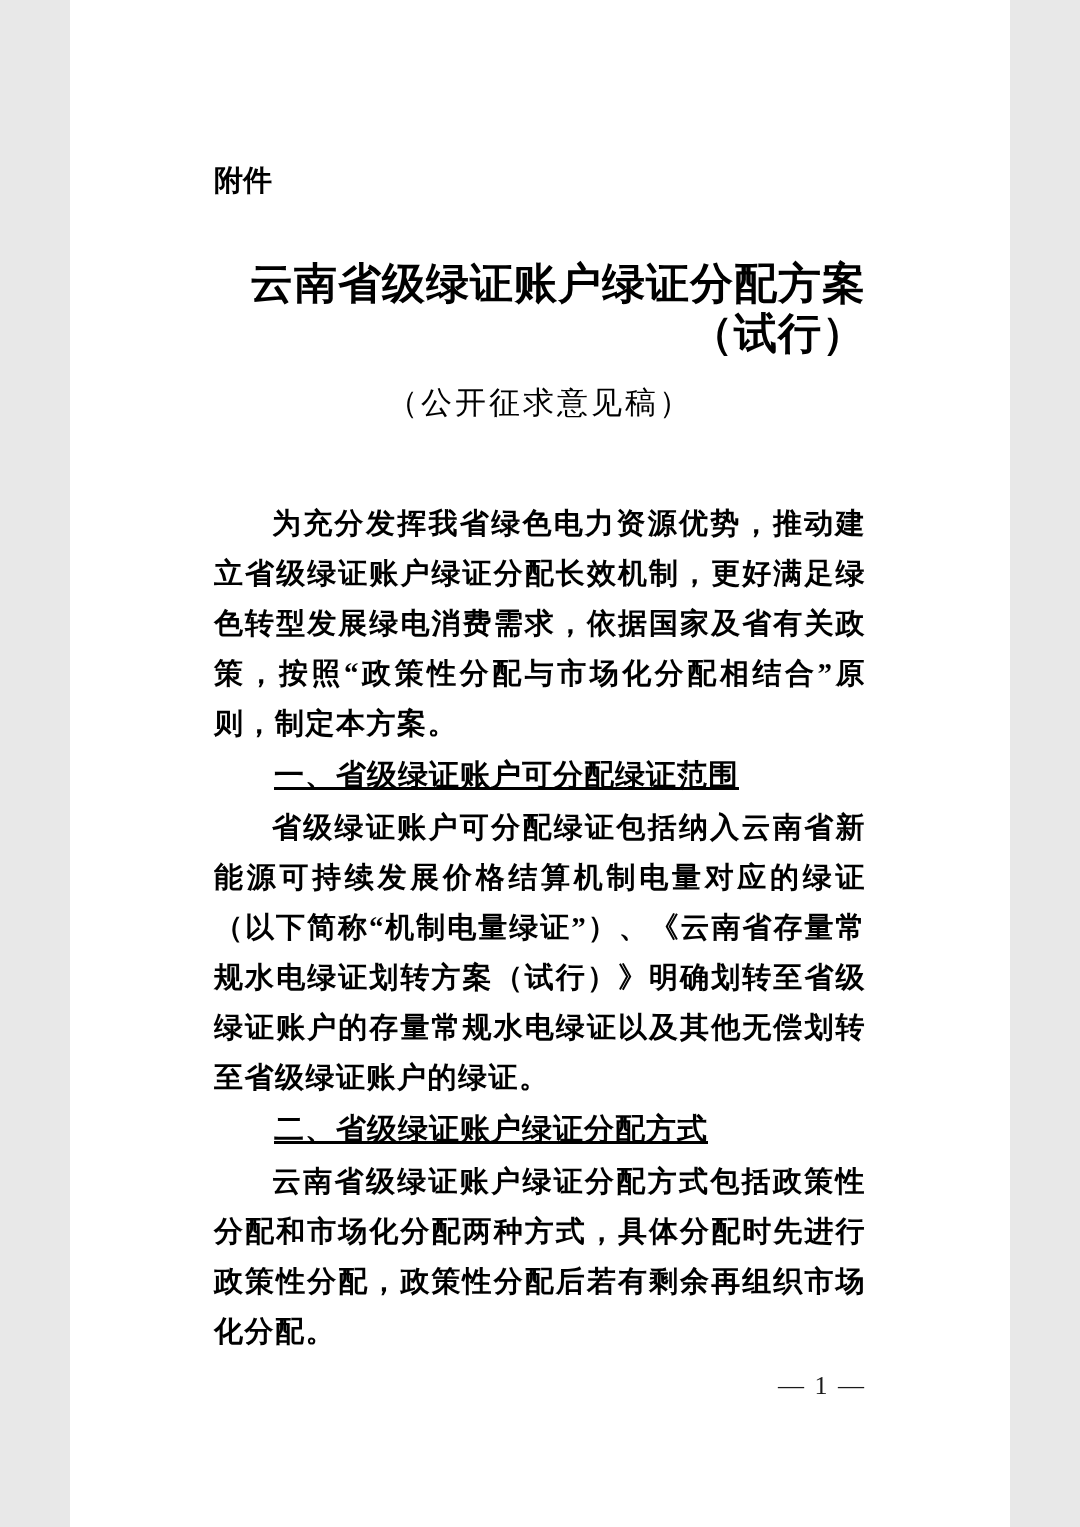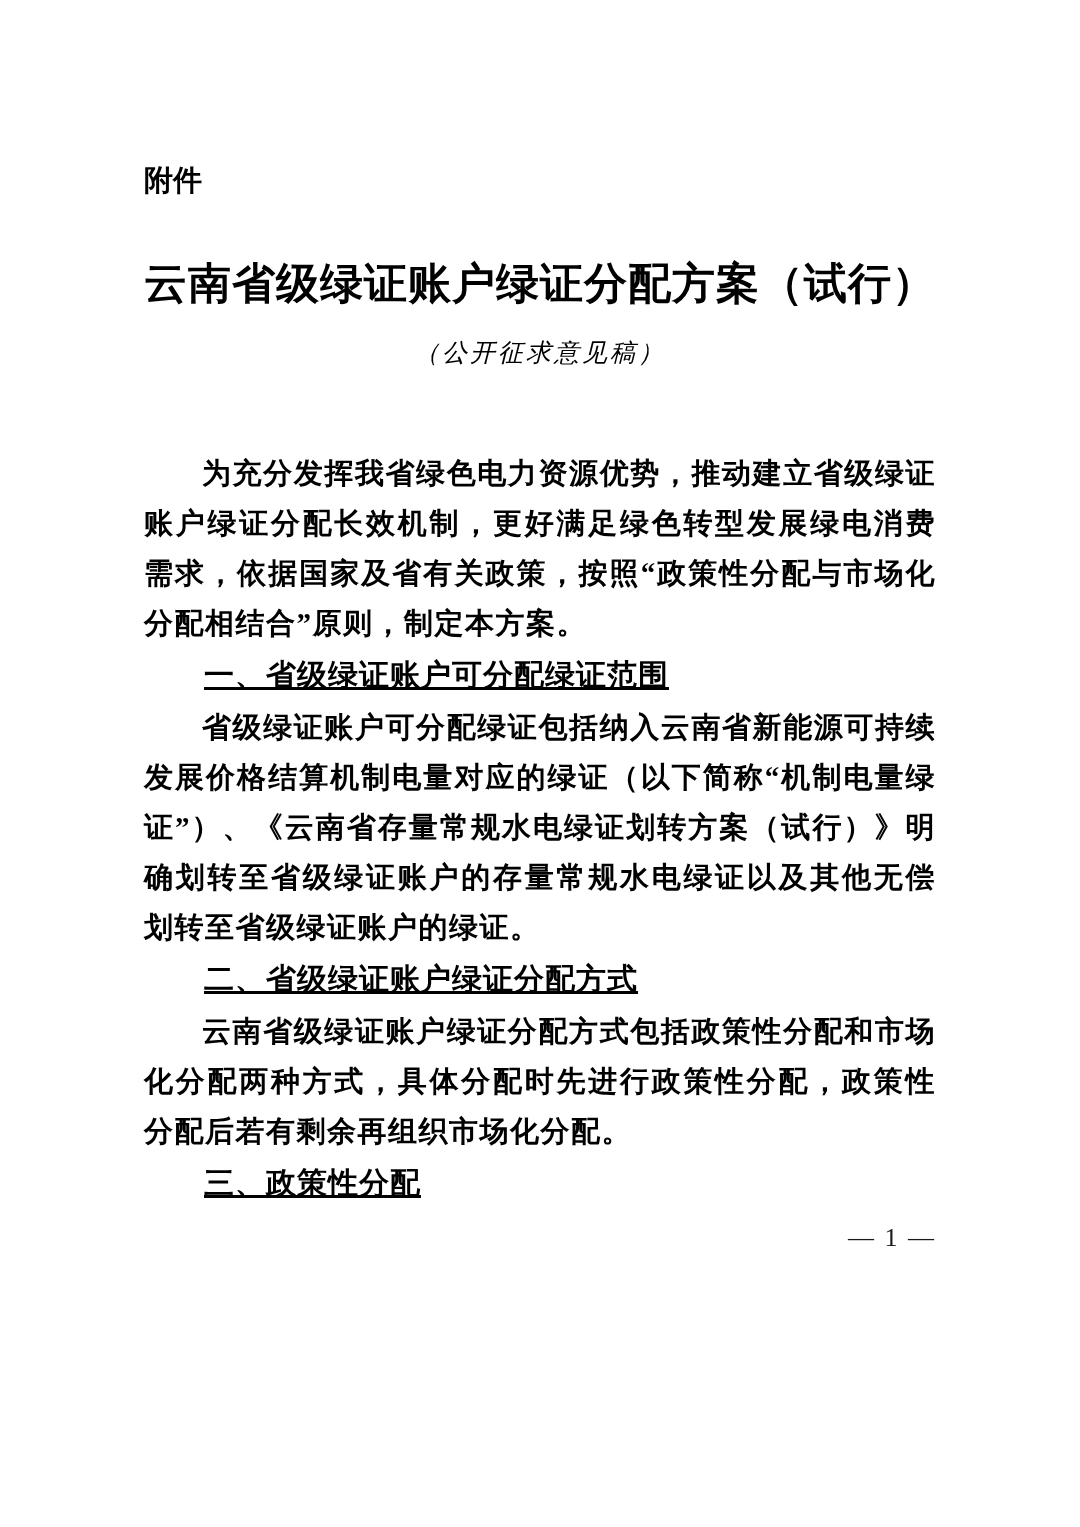--- a/index.html
+++ b/index.html
@@ -2,21 +2,21 @@
 <html><head>
 <meta charset="utf-8">
 <style>
   html, body {
     margin: 0;
     padding: 0;
     background: #e8e8e8;
   }
   .page {
     position: relative;
-    width: 1080px;
+    width: 940px;
     height: 1527px;
     margin: 0 auto;
     background: #ffffff;
     color: #000000;
     overflow: hidden;
     box-sizing: border-box;
     padding: 163px 144px 4px 144px;
     font-family: "Liberation Serif", "DejaVu Serif", serif;
   }
   .attachment-label {
@@ -30,25 +30,24 @@
     margin-top: 62px;
     font-family: "Liberation Serif", "DejaVu Serif", serif;
     font-weight: 700;
     font-size: 43px;
     line-height: 50px;
     text-align: right;
     letter-spacing: 1px;
   }
   .doc-subtitle {
     margin-top: 24px;
-    font-size: 25px;
+    font-size: 31px;
     line-height: 30px;
     text-align: center;
     letter-spacing: 3px;
-    font-style: italic;
   }
   .doc-body {
     margin-top: 80px;
   }
   .doc-body p {
     margin: 0;
     font-size: 29px;
     line-height: 50px;
     letter-spacing: 1.5px;
     text-align: justify;
@@ -89,19 +88,18 @@
   <div class="doc-body">
 
     <p>为充分发挥我省绿色电力资源优势，推动建立省级绿证账户绿证分配长效机制，更好满足绿色转型发展绿电消费需求，依据国家及省有关政策，按照“政策性分配与市场化分配相结合”原则，制定本方案。</p>
 
     <div class="section-heading">一、省级绿证账户可分配绿证范围</div>
     <p>省级绿证账户可分配绿证包括纳入云南省新能源可持续发展价格结算机制电量对应的绿证（以下简称“机制电量绿证”）、《云南省存量常规水电绿证划转方案（试行）》明确划转至省级绿证账户的存量常规水电绿证以及其他无偿划转至省级绿证账户的绿证。</p>
 
     <div class="section-heading">二、省级绿证账户绿证分配方式</div>
     <p>云南省级绿证账户绿证分配方式包括政策性分配和市场化分配两种方式，具体分配时先进行政策性分配，政策性分配后若有剩余再组织市场化分配。</p>
 
-    <div class="section-heading">三、政策性分配</div>
 
   </div>
 
   <div class="page-footer">— 1 —</div>
 
 </div>
 
 </body></html>

